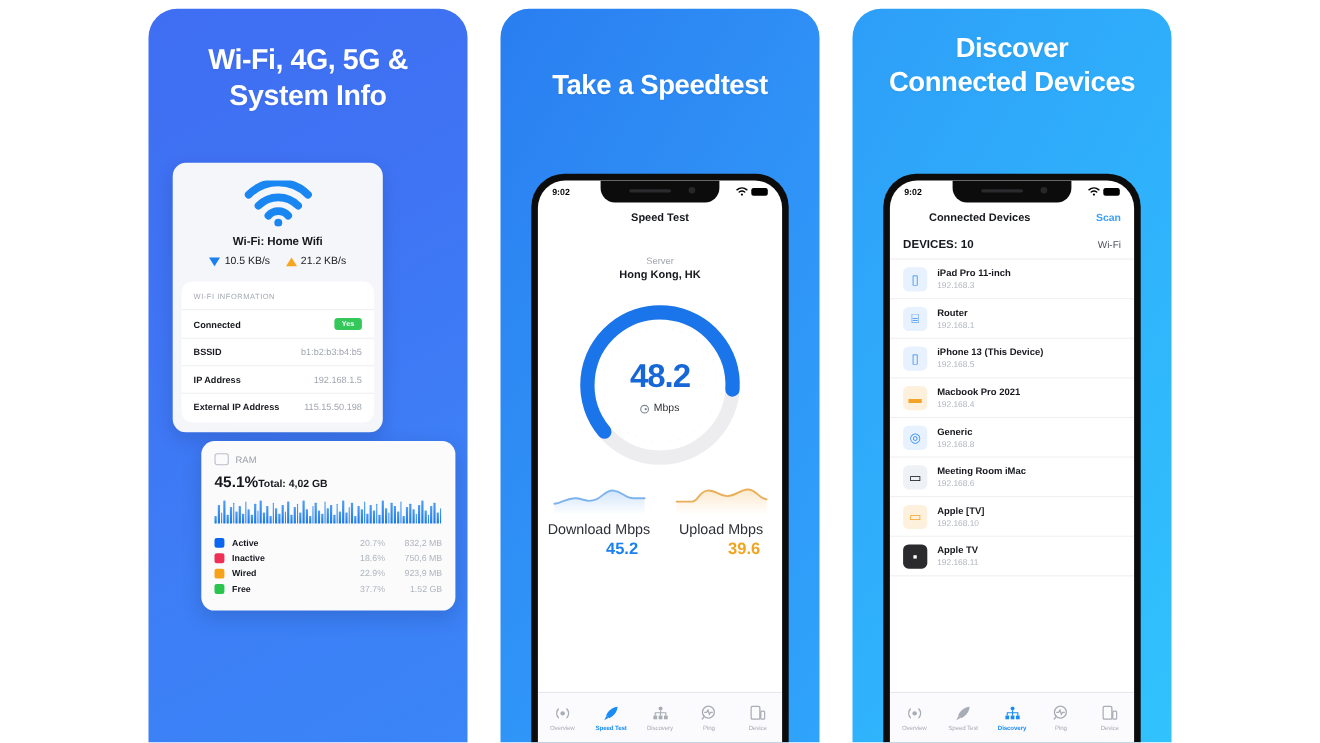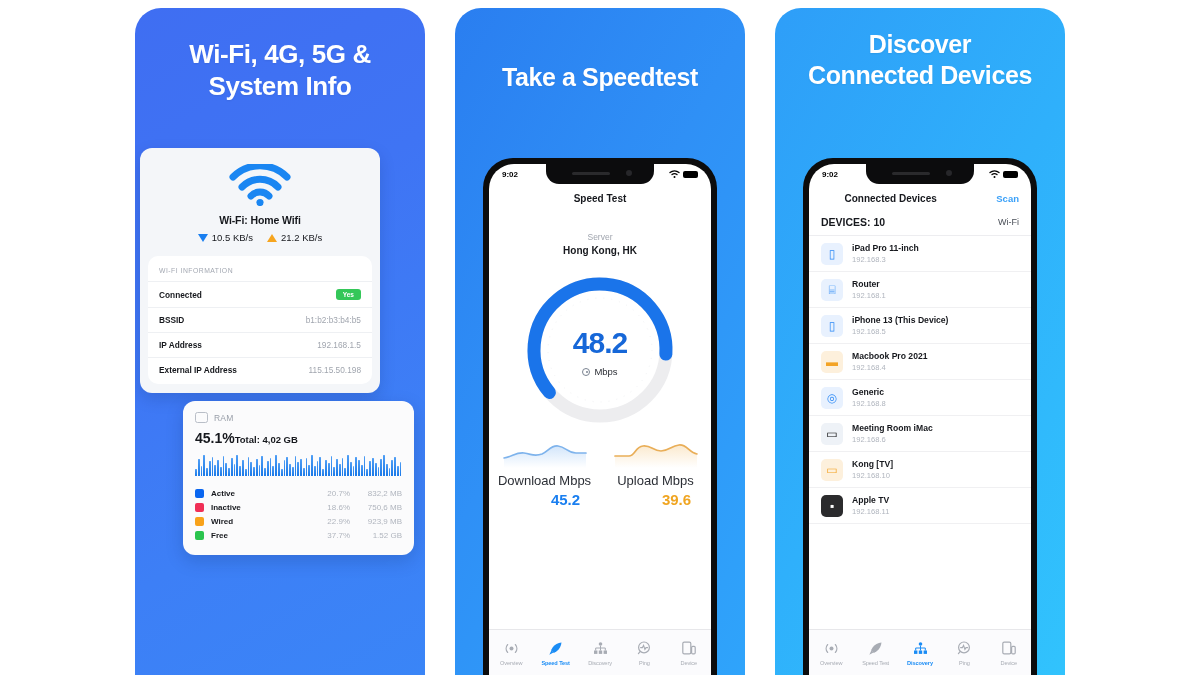--- a/index.html
+++ b/index.html
@@ -24,21 +24,21 @@
     position: absolute; left: 0; right: 0; top: 30px;
     text-align: center; color: #fff; font-weight: bold;
     font-size: 26px; line-height: 1.24; letter-spacing: -0.4px;
     text-shadow: 0 1px 2px rgba(0,0,0,.07);
   }
   #panel2 .headline { top: 54px; font-size: 25px; }
   #panel3 .headline { top: 21px; font-size: 25px; }
 
   
   .card-wifi {
-    position: absolute; left: 5px; top: 140px; width: 240px;
+    position: absolute; left: 22px; top: 140px; width: 191px;
     background: #f4f6f9; border-radius: 12px;
     box-shadow: 0 6px 16px rgba(10,30,80,.16);
     overflow: hidden;
   }
   .wifi-top { padding: 16px 10px 11px; text-align: center; }
   .wifi-arcs { width: 62px; height: 42px; margin: 0 auto 8px; display: block; }
   .wifi-name { font-size: 10.5px; font-weight: bold; color: #16181d; letter-spacing: -.1px; }
   .wifi-rates { margin-top: 6px; display: flex; justify-content: center; gap: 14px;
                 font-size: 9.5px; color: #16181d; align-items: center; }
   .rate { display: flex; align-items: center; gap: 4px; }
@@ -491,21 +491,21 @@
             <div class="devrow">
               <span class="devicon" style="background:#eef2f7;color:#5b6personalize">▭</span>
               <span class="devtext">
                 <span class="devname" style="display:block">Meeting Room iMac</span>
                 <span class="devip" style="display:block">192.168.6</span>
               </span>
             </div>
             <div class="devrow">
               <span class="devicon" style="background:#fdf0dc;color:#f3a325">▭</span>
               <span class="devtext">
-                <span class="devname" style="display:block">Kong [TV]</span>
+                <span class="devname" style="display:block">Apple [TV]</span>
                 <span class="devip" style="display:block">192.168.10</span>
               </span>
             </div>
             <div class="devrow">
               <span class="devicon" style="background:#2b2b2d;color:#ffffff">▪</span>
               <span class="devtext">
                 <span class="devname" style="display:block">Apple TV</span>
                 <span class="devip" style="display:block">192.168.11</span>
               </span>
             </div>

